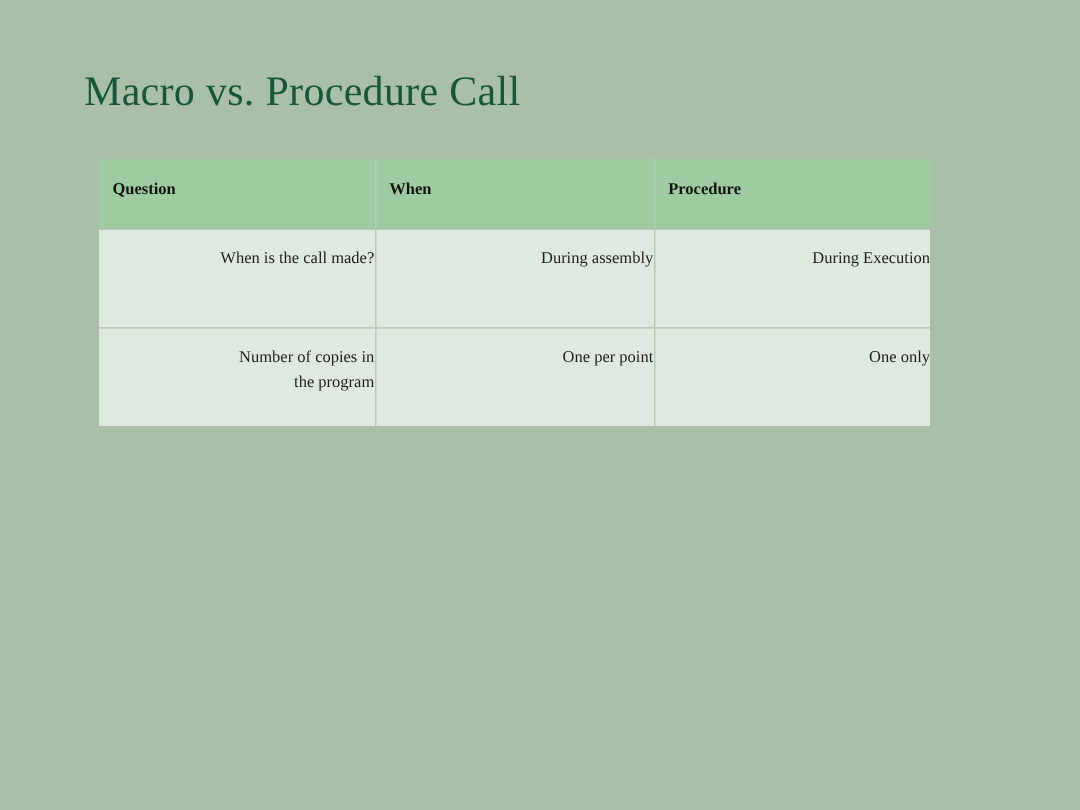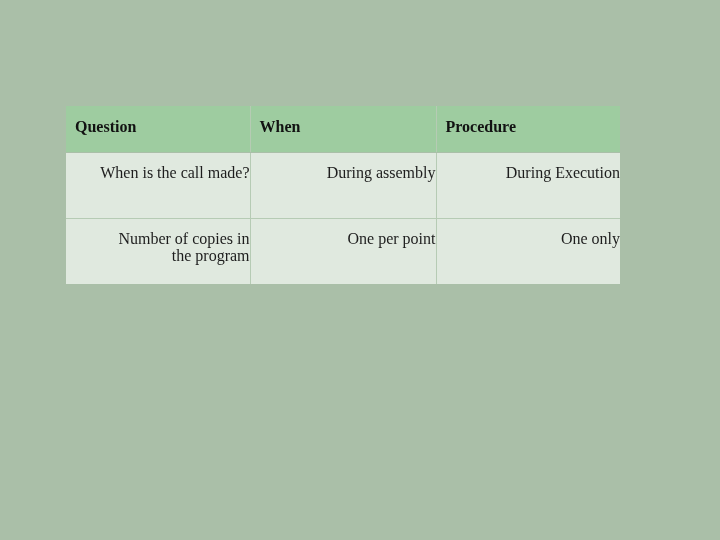--- a/index.html
+++ b/index.html
@@ -49,21 +49,21 @@
   table.compare col.c-question { width: 184px; }
   table.compare col.c-macro    { width: 186px; }
   table.compare col.c-proc     { width: 184px; }
 
   table.compare th,
   table.compare td {
     vertical-align: top;
     text-align: left;
     padding: 11px 0 11px 9px;
     font-family: "Liberation Serif", "DejaVu Serif", serif;
-    font-size: 16px;
+    font-size: 11px;
     line-height: 17px;
     color: #1d1d1d;
     border-right: 1px solid #b6cbb4;
     border-bottom: 1px solid #b6cbb4;
   }
 
   table.compare th:last-child,
   table.compare td:last-child {
     border-right: none;
   }
@@ -93,20 +93,21 @@
   .cell-text {
     display: block;
     white-space: pre-line;
   }
 </style>
 </head>
 <body>
 
 <div class="slide">
 
+  <div class="slide-title">Macro vs. Procedure Call</div>
 
   <div class="table-wrap">
     <table class="compare">
       <colgroup>
         <col class="c-question">
         <col class="c-macro">
         <col class="c-proc">
       </colgroup>
       <thead>
         <tr>

